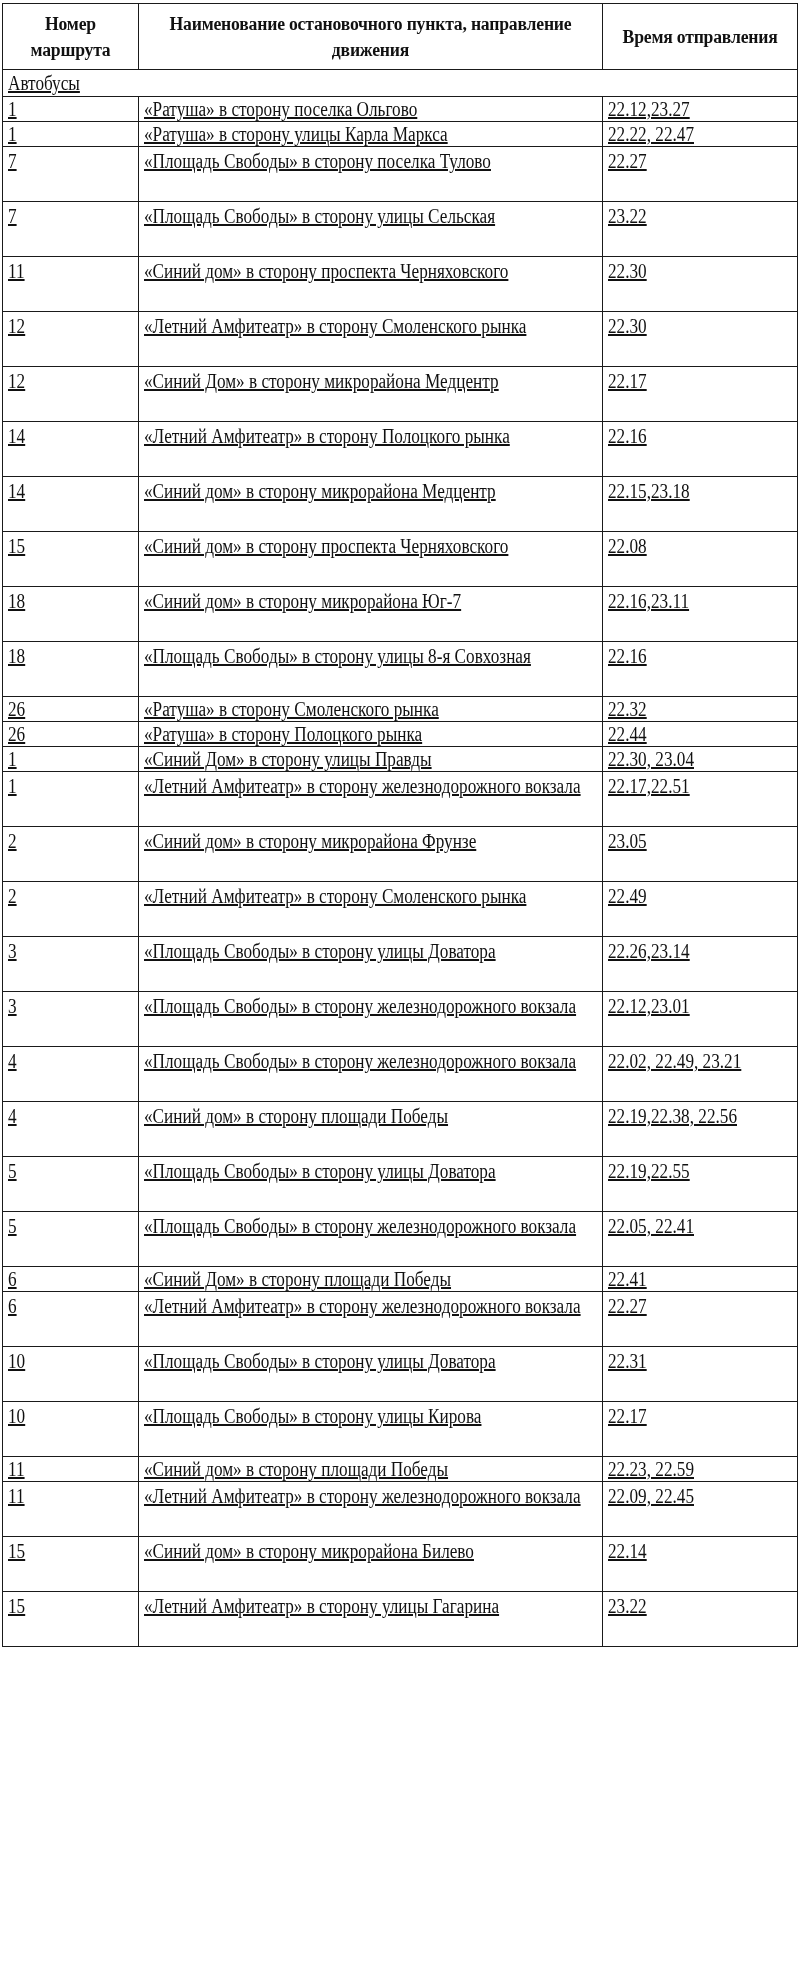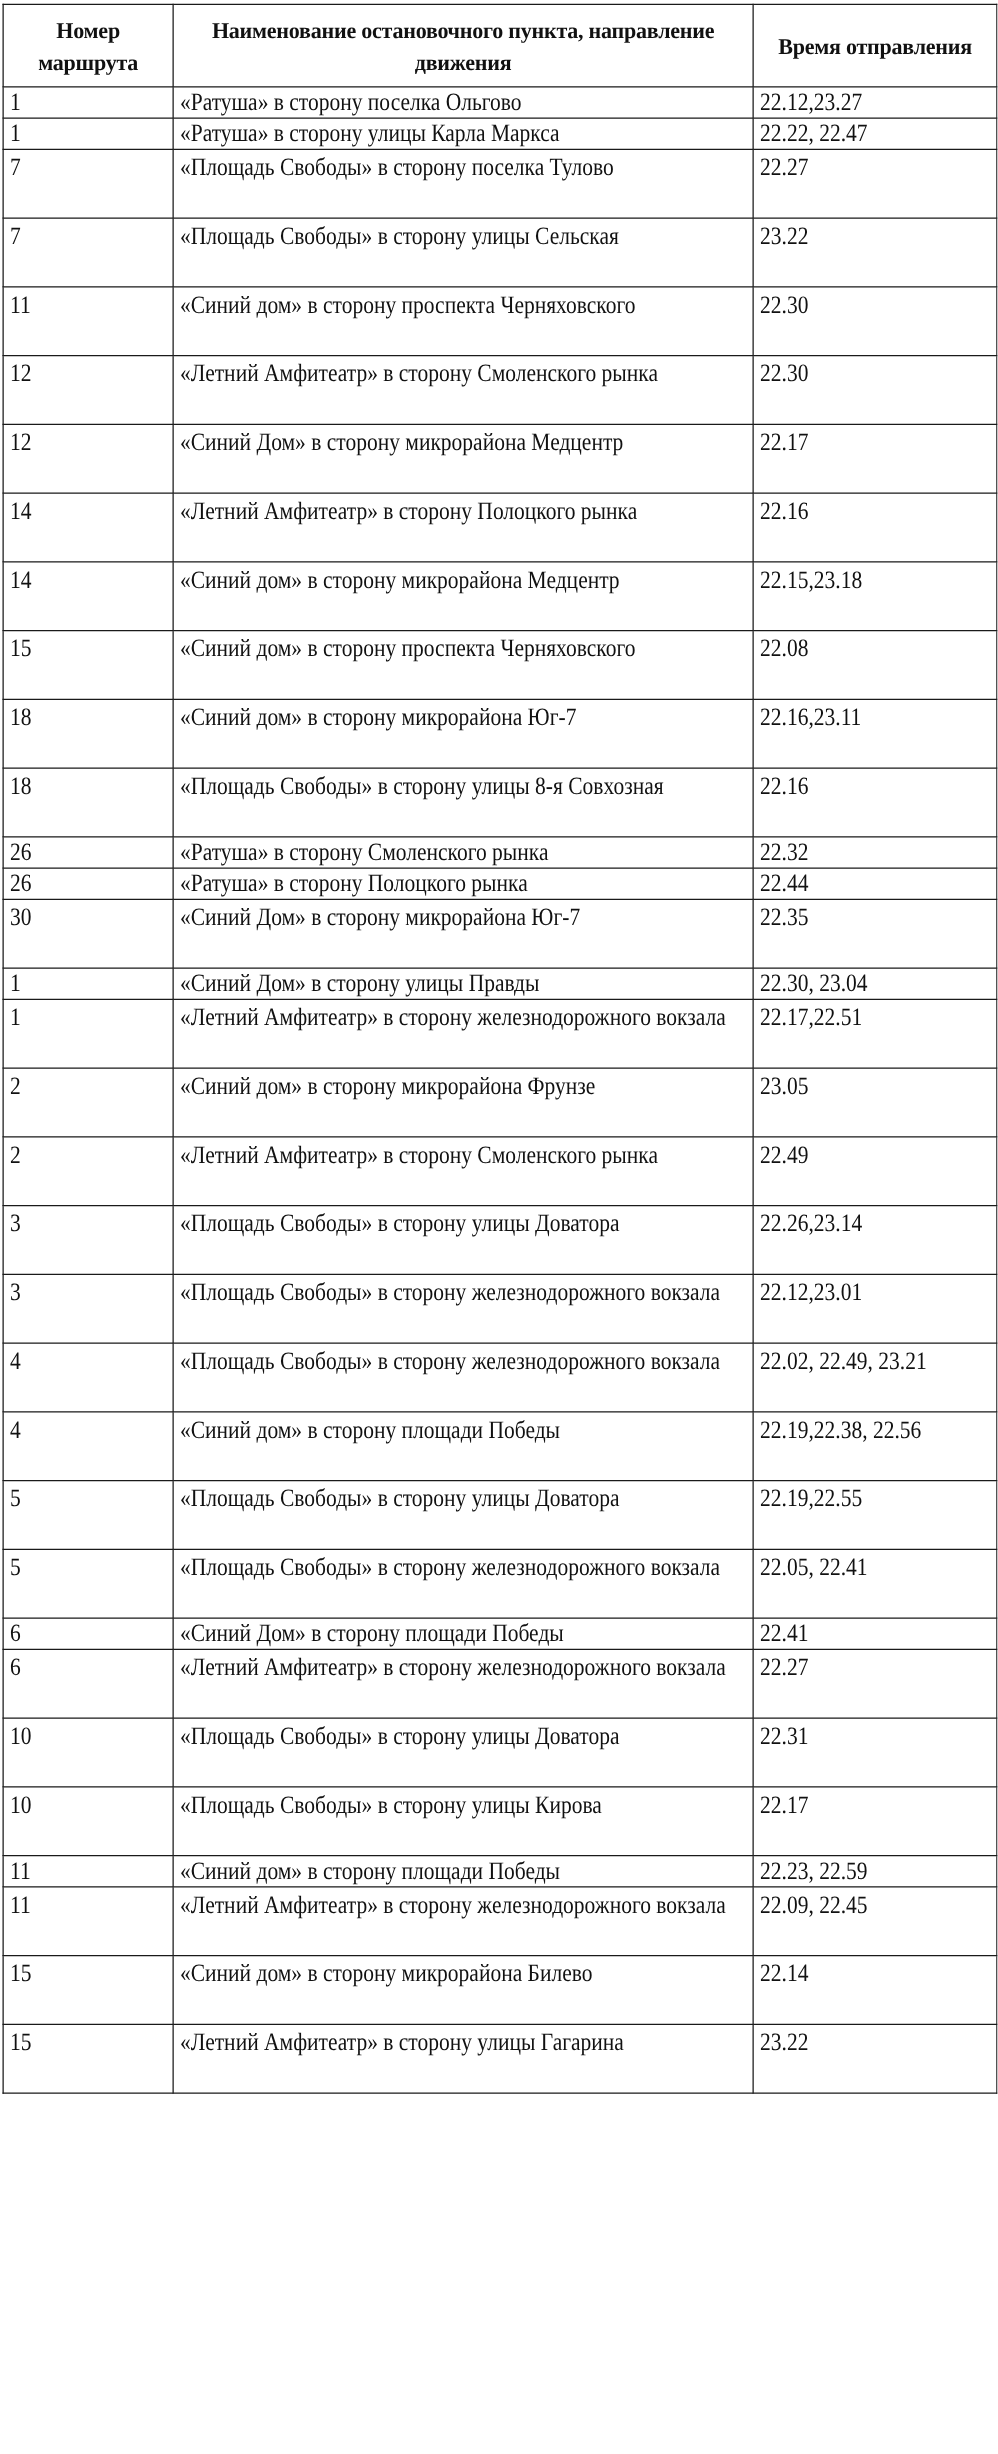--- a/index.html
+++ b/index.html
@@ -18,20 +18,21 @@
     left: 2px;
     top: 3px;
     width: 795px;
   }
   table.schedule {
     border-collapse: collapse;
     table-layout: fixed;
     width: 795px;
     font-family: "Liberation Serif", "DejaVu Serif", serif;
     color: #111111;
+    text-decoration: underline;
   }
   table.schedule col.c1 { width: 136px; }
   table.schedule col.c2 { width: 464px; }
   table.schedule col.c3 { width: 195px; }
   table.schedule th, table.schedule td {
     border: 1.5px solid #1a1a1a;
     vertical-align: top;
     padding: 0 0 0 5px;
     overflow: hidden;
   }
@@ -77,20 +78,25 @@
         <col class="c3">
     </colgroup>
     <thead>
       <tr>
         <th><span class="th-inner">Номер маршрута</span></th>
         <th><span class="th-inner">Наименование остановочного пункта, направление движения</span></th>
         <th><span class="th-inner">Время отправления</span></th>
       </tr>
     </thead>
     <tbody id="schedule-body">
+        <tr class="section">
+          <td colspan="3">
+            <span class="cell-text">Автобусы</span>
+          </td>
+        </tr>
         <tr class="h1">
           <td class="route">
             <span class="cell-text">1</span>
           </td>
           <td class="stop">
             <span class="cell-text">«Ратуша» в сторону поселка Ольгово</span>
           </td>
           <td class="time">
             <span class="cell-text">22.12,23.27</span>
           </td>
@@ -229,31 +235,20 @@
         </tr>
         <tr class="h1">
           <td class="route">
             <span class="cell-text">26</span>
           </td>
           <td class="stop">
             <span class="cell-text">«Ратуша» в сторону Полоцкого рынка</span>
           </td>
           <td class="time">
             <span class="cell-text">22.44</span>
-          </td>
-        </tr>
-        <tr class="h2">
-          <td class="route">
-            <span class="cell-text">30</span>
-          </td>
-          <td class="stop">
-            <span class="cell-text">«Синий Дом» в сторону микрорайона Юг-7</span>
-          </td>
-          <td class="time">
-            <span class="cell-text">22.35</span>
           </td>
         </tr>
         <tr class="h1">
           <td class="route">
             <span class="cell-text">1</span>
           </td>
           <td class="stop">
             <span class="cell-text">«Синий Дом» в сторону улицы Правды</span>
           </td>
           <td class="time">

